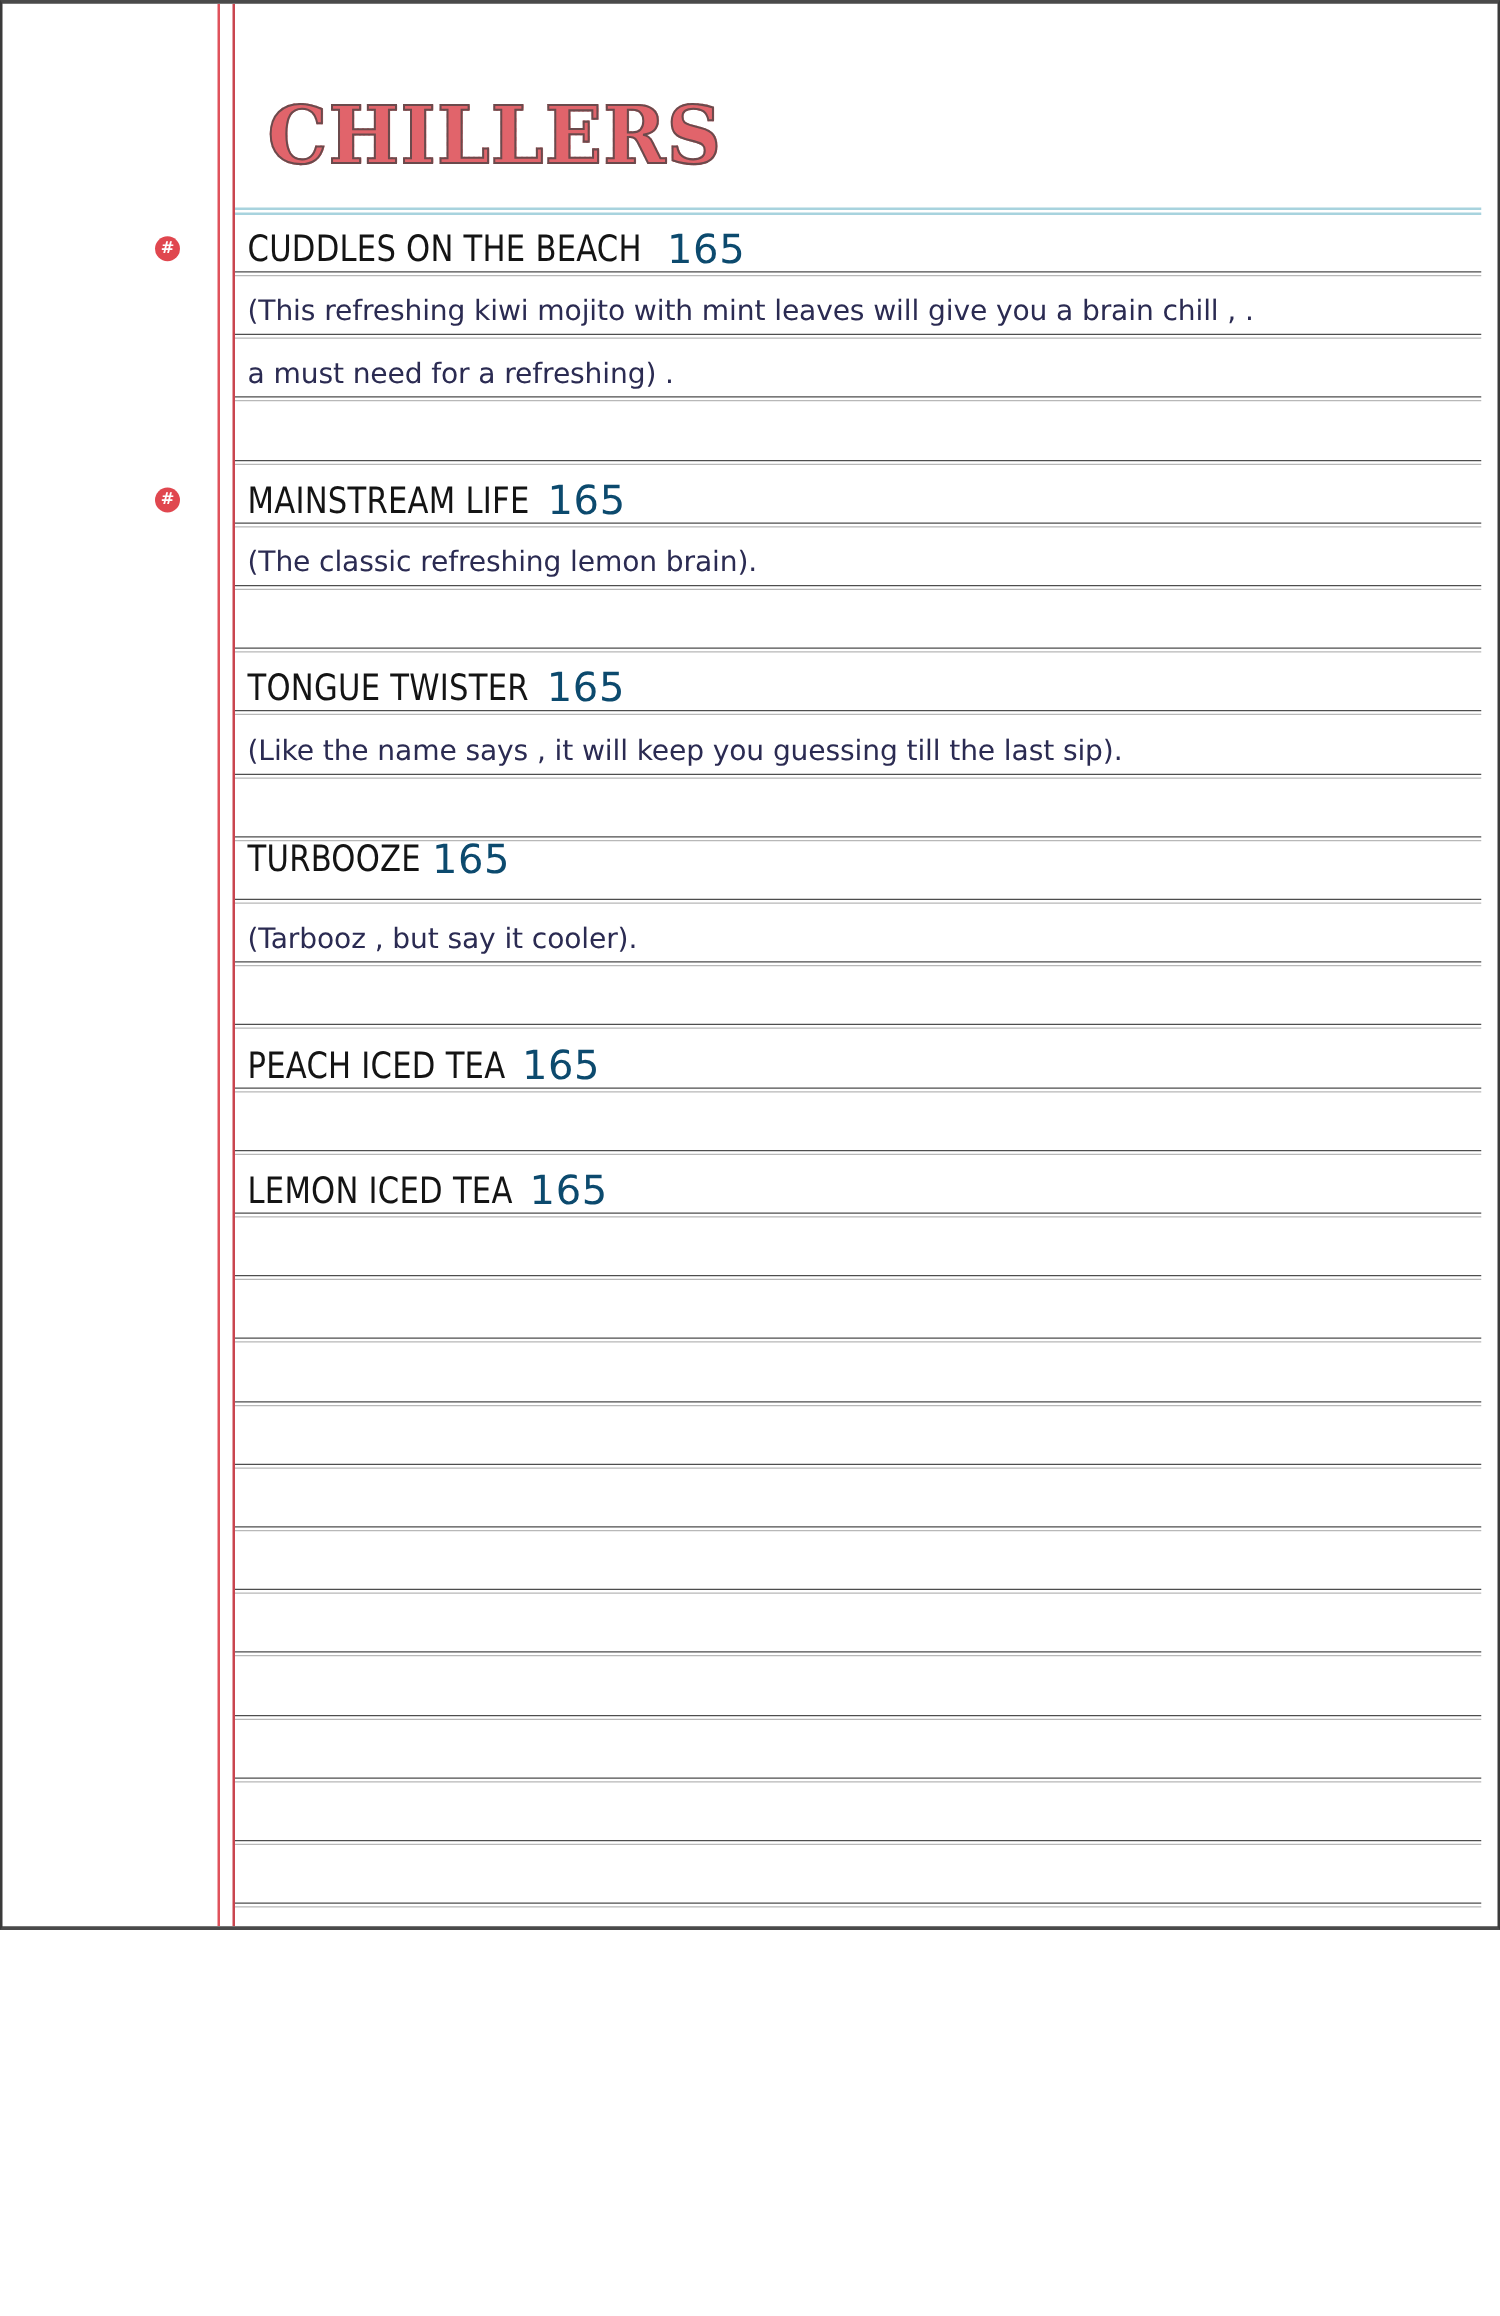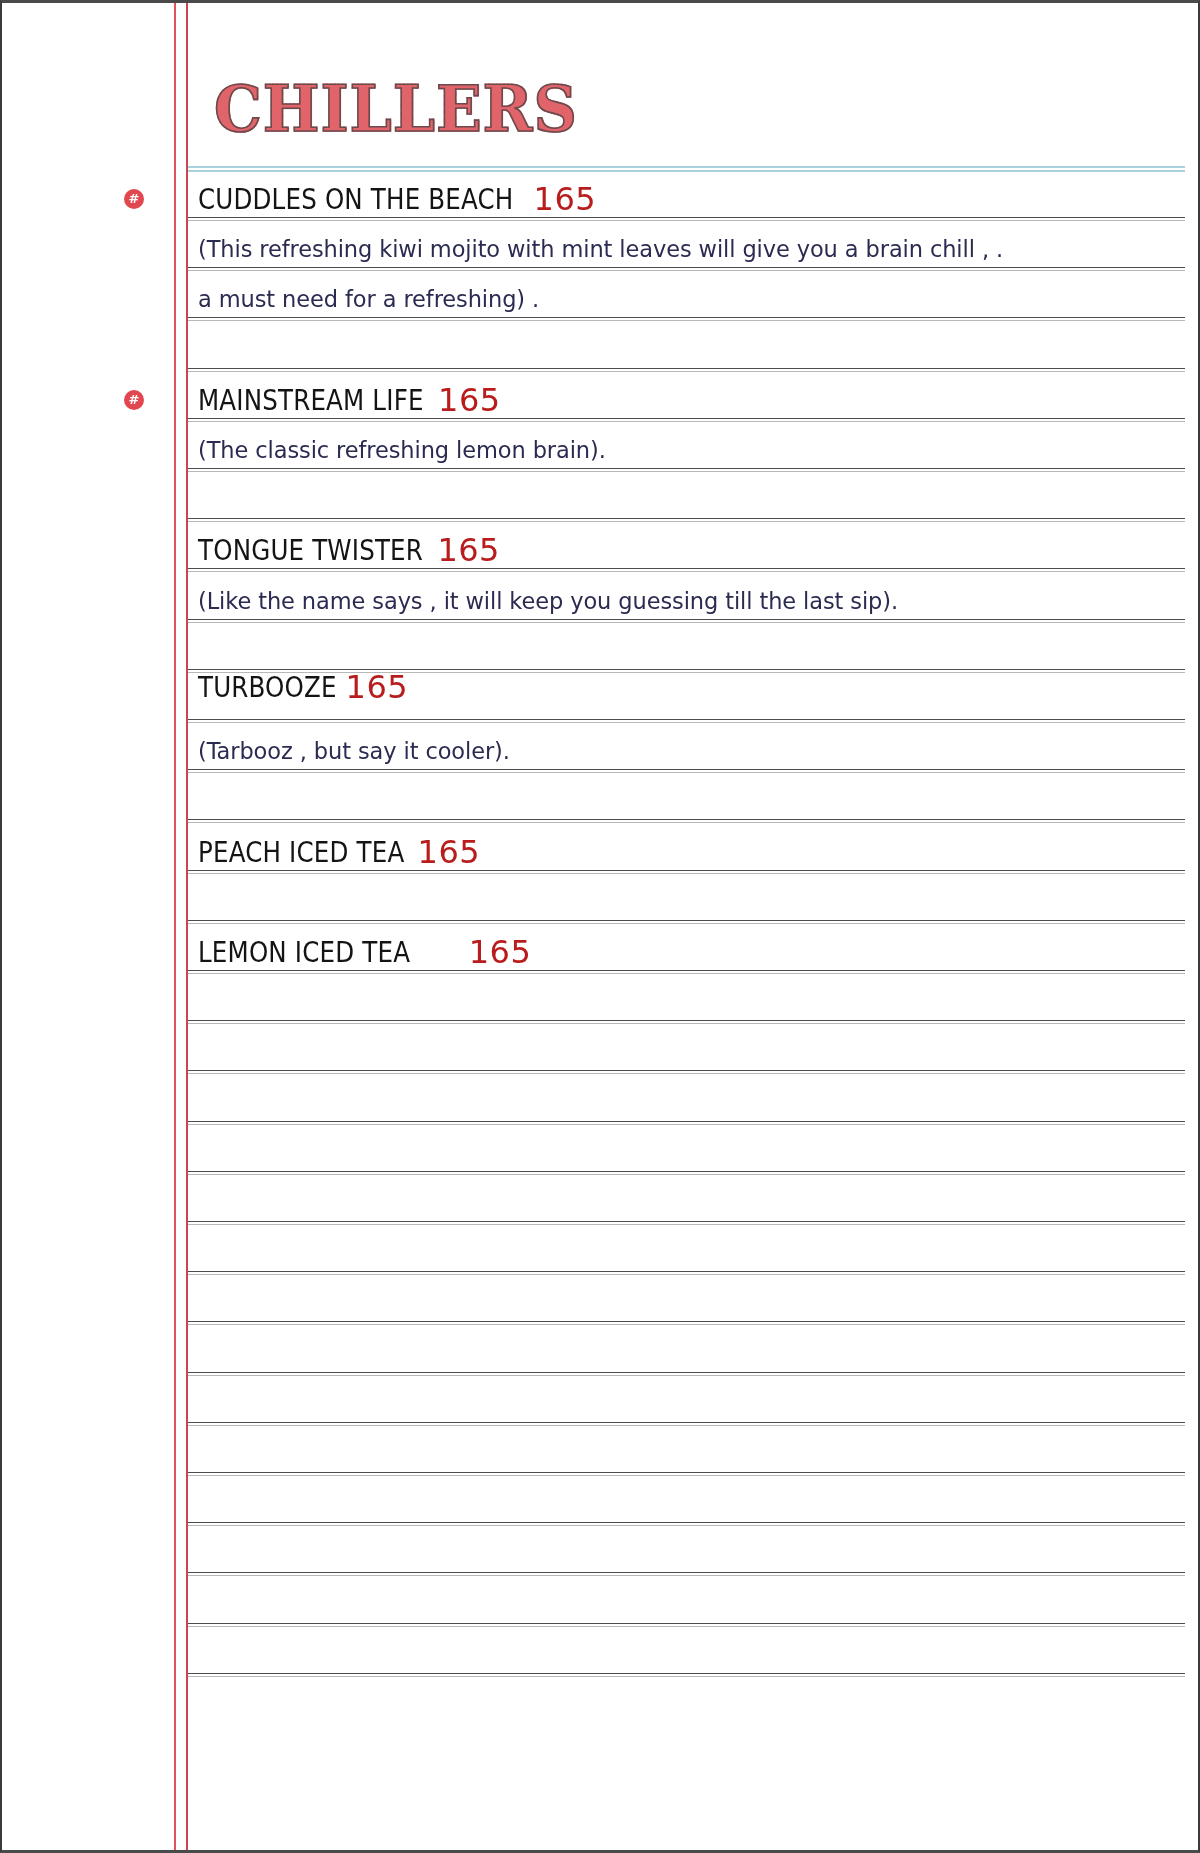--- a/index.html
+++ b/index.html
@@ -8,21 +8,21 @@
     background: #ffffff;
   }
   body {
     font-family: "Liberation Sans", sans-serif;
   }
 
   
   #page {
     position: relative;
     width: 1200px;
-    height: 1853px;
+    height: 1544px;
     background: #ffffff;
     overflow: hidden;
     border-left: 2px solid #3a3a3a;
     border-right: 2px solid #3a3a3a;
     border-top: 3px solid #4a4a4a;
     border-bottom: 3px solid #4a4a4a;
   }
 
   
   .margin-rule {
@@ -124,21 +124,21 @@
     letter-spacing: 0.2px;
     color: #141414;
     transform: scaleX(0.94);
     transform-origin: left center;
     white-space: nowrap;
   }
   .item-price {
     font-family: "DejaVu Sans", sans-serif;
     font-size: 32px;
     font-weight: 400;
-    color: #b91c1c;
+    color: #0c4a6e;
     letter-spacing: 0.5px;
     white-space: nowrap;
   }
 
   
   .desc-row {
     position: absolute;
     left: 196px;
     right: 6px;
     height: 52px;
@@ -253,21 +253,21 @@
         <div class="item-name">TURBOOZE</div>
         <div class="item-price">165</div>
       </div>
       <div class="desc-row" style="top: 722.2px;">
         <div class="desc-text">(Tarbooz , but say it cooler).</div>
       </div>
       <div class="row" style="top: 820.6px;">
         <div class="item-name">PEACH ICED TEA</div>
         <div class="item-price">165</div>
       </div>
-      <div class="row" style="top: 921px; gap: 45px;">
+      <div class="row" style="top: 921px;">
         <div class="item-name">LEMON ICED TEA</div>
         <div class="item-price">165</div>
       </div>
     </div>
 
 
 <div class="bullet" style="top: 186px;">#</div>
     <div class="bullet" style="top: 386.8px;">#</div>
   </div>
 

